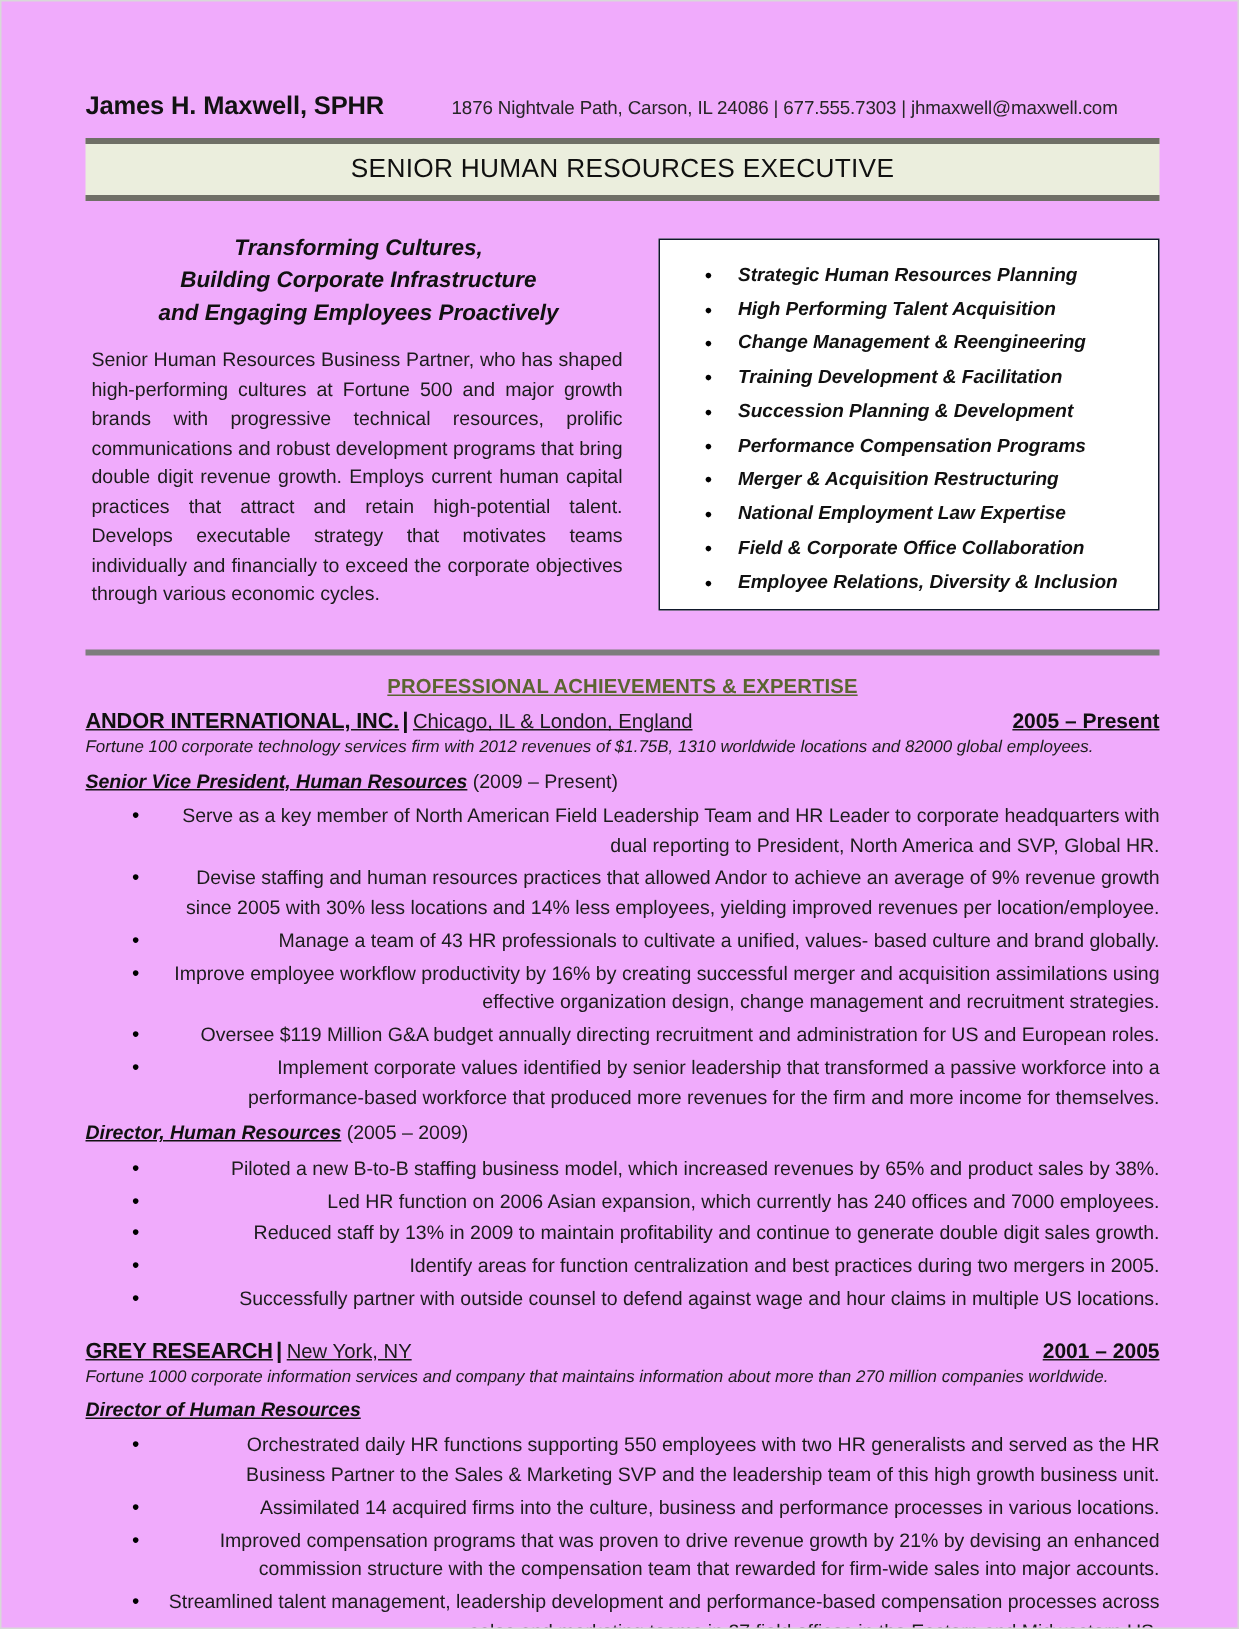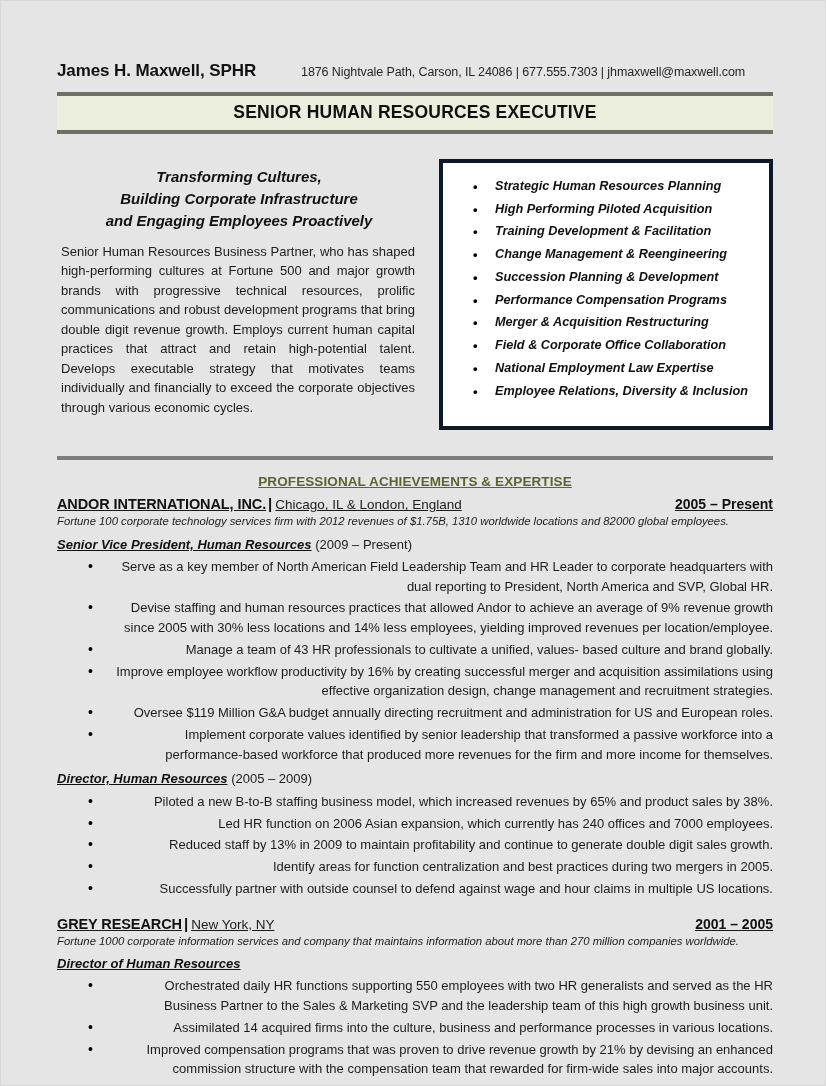--- a/index.html
+++ b/index.html
@@ -8,21 +8,21 @@
     background: #ffffff;
   }
   body {
     font-family: "Liberation Sans", sans-serif;
     color: #1a1a1a;
   }
   .page {
     position: relative;
     width: 826px;
     height: 1086px;
-    background: #e5e5e5;
+    background: #f0abfc;
     box-sizing: border-box;
     border: 1px solid #d8d8d8;
     overflow: hidden;
   }
   .inner {
     position: absolute;
     left: 56px;
     top: 0;
     width: 716px;
   }
@@ -51,21 +51,21 @@
   .title-bar {
     margin-top: 11px;
     background: #ebeedd;
     border-top: 4px solid #6f6f66;
     border-bottom: 4px solid #6f6f66;
     text-align: center;
     padding: 6px 0 7px 0;
   }
   .title-bar .title-text {
     font-size: 17.5px;
-    font-weight: bold;
+    font-weight: normal;
     letter-spacing: 0.2px;
     color: #101010;
   }
 
   
   .top-cols {
     display: flex;
     margin-top: 19px;
     align-items: center;
   }
@@ -92,23 +92,23 @@
   .summary {
     margin-top: 10px;
     font-size: 13px;
     line-height: 1.50;
     text-align: justify;
     color: #1c1c1c;
     padding-right: 2px;
   }
 
   .skills-box {
-    border: 4px solid #0f172a;
+    border: 1px solid #0f172a;
     background: #ffffff;
-    padding: 12px 8px 24px 0;
+    padding: 12px 8px 7px 0;
     box-sizing: border-box;
   }
   ul.skills {
     list-style: none;
     margin: 0;
     padding: 0;
   }
   ul.skills li {
     position: relative;
     font-style: italic;
@@ -250,28 +250,28 @@
         </div>
         <div class="summary">Senior Human Resources Business Partner, who has shaped high-performing cultures at Fortune 500 and major growth brands with progressive technical resources, prolific communications and robust development programs that bring double digit revenue growth. Employs current human capital practices that attract and retain high-potential talent. Develops executable strategy that motivates teams individually and financially to exceed the corporate objectives through various economic cycles.</div>
       </div>
 
       <div class="spacer-col"></div>
 
       <div class="col-right">
         <div class="skills-box">
           <ul class="skills" id="skills-list">
               <li>Strategic Human Resources Planning</li>
-              <li>High Performing Piloted Acquisition</li>
+              <li>High Performing Talent Acquisition</li>
+              <li>Change Management &amp; Reengineering</li>
               <li>Training Development &amp; Facilitation</li>
-              <li>Change Management &amp; Reengineering</li>
               <li>Succession Planning &amp; Development</li>
               <li>Performance Compensation Programs</li>
               <li>Merger &amp; Acquisition Restructuring</li>
+              <li>National Employment Law Expertise</li>
               <li>Field &amp; Corporate Office Collaboration</li>
-              <li>National Employment Law Expertise</li>
               <li>Employee Relations, Diversity &amp; Inclusion</li>
             </ul>
         </div>
       </div>
     </div>
 
     <div class="hr-thick"></div>
     <div class="section-heading">
       <span>PROFESSIONAL ACHIEVEMENTS &amp; EXPERTISE</span>
     </div>

